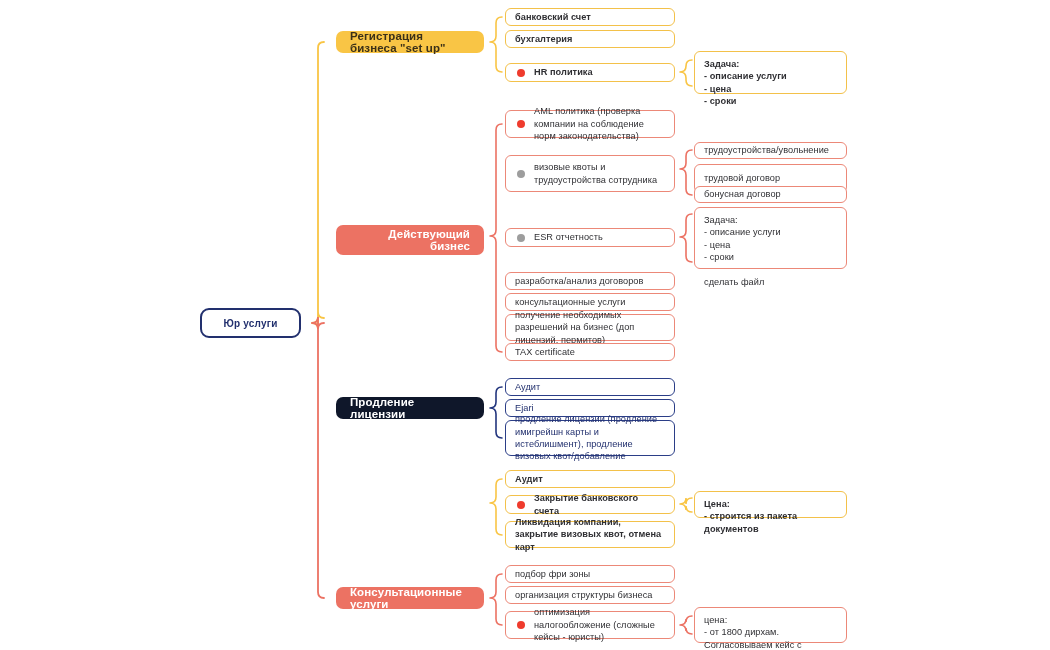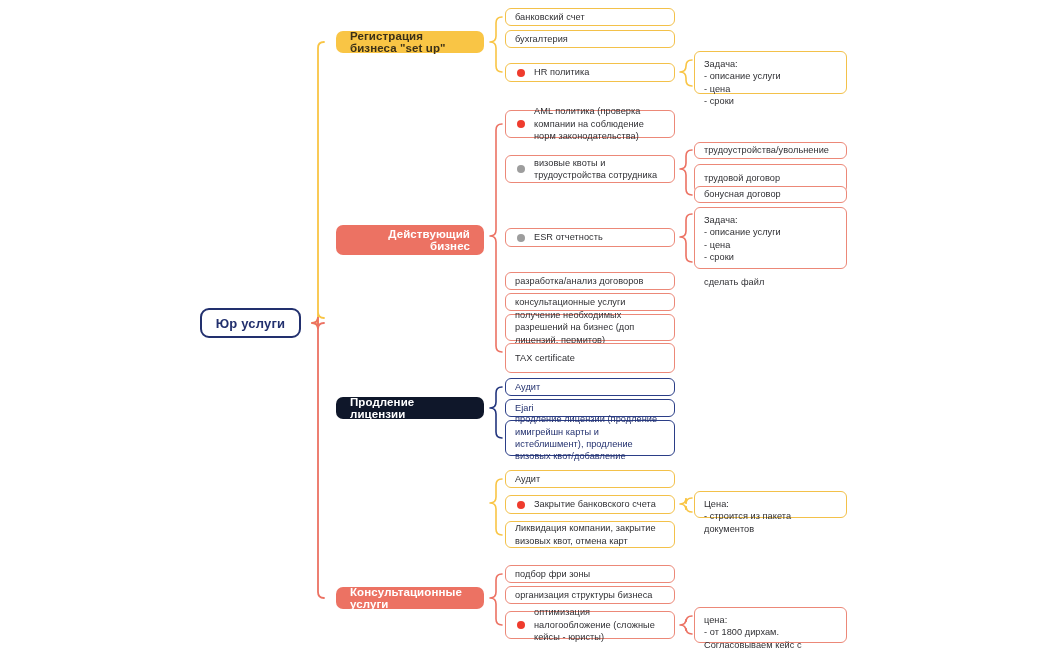--- a/index.html
+++ b/index.html
@@ -13,21 +13,21 @@
   #wires{position:absolute;left:0;top:0;width:1050px;height:650px;pointer-events:none;}
 
   
   .root-node{
     position:absolute;
     display:flex;align-items:center;justify-content:center;
     border:2px solid #22306e;
     border-radius:9px;
     background:#ffffff;
     color:#22306e;
-    font-size:13px;font-weight:700;
+    font-size:10px;font-weight:700;
     letter-spacing:.2px;
     box-sizing:border-box;
   }
 
   
   .branch-head{
     position:absolute;
     display:flex;align-items:center;
     border-radius:7px;
     box-sizing:border-box;
@@ -45,21 +45,21 @@
     box-sizing:border-box;
     border-radius:6px;
     background:#ffffff;
     display:flex;align-items:center;
     padding:4px 9px;
     font-size:9.2px;
     line-height:1.35;
     color:#2f2f33;
     letter-spacing:.05px;
   }
-  .leaf.l-yellow{border:1.2px solid #f3c14a;}
+  .leaf.l-yellow{border:1.2px solid #f3c14a;font-weight:bold;}
   .leaf.l-salmon{border:1.2px solid #ec8878;}
   .leaf.l-navy{border:1.2px solid #2b3e87;color:#22306e;}
   .leaf .txt{display:block;}
 
   
   .leaf.note{align-items:flex-start;padding-top:6px;}
   .note .txt{white-space:pre-line;}
 
   
   .dot{
@@ -120,21 +120,21 @@
 
   <div class="branch-head head-salmon" style="left:336px;top:225px;width:148px;height:30px;text-align:right;">
     <span>Действующий бизнес</span>
   </div>
 
   <div class="leaf l-salmon" style="left:505px;top:110px;width:170px;height:28px;">
     <span class="dot dot-red"></span>
     <span class="txt">AML политика (проверка компании на соблюдение норм законодательства)</span>
   </div>
 
-  <div class="leaf l-salmon" style="left:505px;top:155px;width:170px;height:28px;">
+  <div class="leaf l-salmon" style="left:505px;top:155px;width:170px;height:37px;">
     <span class="dot dot-gray"></span>
     <span class="txt">визовые квоты и трудоустройства сотрудника</span>
   </div>
 
   <div class="leaf l-salmon" style="left:694px;top:142px;width:153px;height:17px;text-align:right;">
     <span class="txt">трудоустройства/увольнение</span>
   </div>
   <div class="leaf l-salmon" style="left:694px;top:164px;width:153px;height:29px;">
     <span class="txt">трудовой договор</span>
   </div>
@@ -158,21 +158,21 @@
 
   <div class="leaf l-salmon" style="left:505px;top:272px;width:170px;height:18px;">
     <span class="txt">разработка/анализ договоров</span>
   </div>
   <div class="leaf l-salmon" style="left:505px;top:293px;width:170px;height:18px;">
     <span class="txt">консультационные услуги</span>
   </div>
   <div class="leaf l-salmon" style="left:505px;top:314px;width:170px;height:27px;">
     <span class="txt">получение необходимых разрешений на бизнес (доп лицензий, пермитов)</span>
   </div>
-  <div class="leaf l-salmon" style="left:505px;top:343px;width:170px;height:30px;">
+  <div class="leaf l-salmon" style="left:505px;top:343px;width:170px;height:18px;">
     <span class="txt">TAX certificate</span>
   </div>
 
   <div class="branch-head head-navy" style="left:336px;top:397px;width:148px;height:22px;">
     <span>Продление лицензии</span>
   </div>
 
   <div class="leaf l-navy" style="left:505px;top:378px;width:170px;height:18px;">
     <span class="txt">Аудит</span>
   </div>

